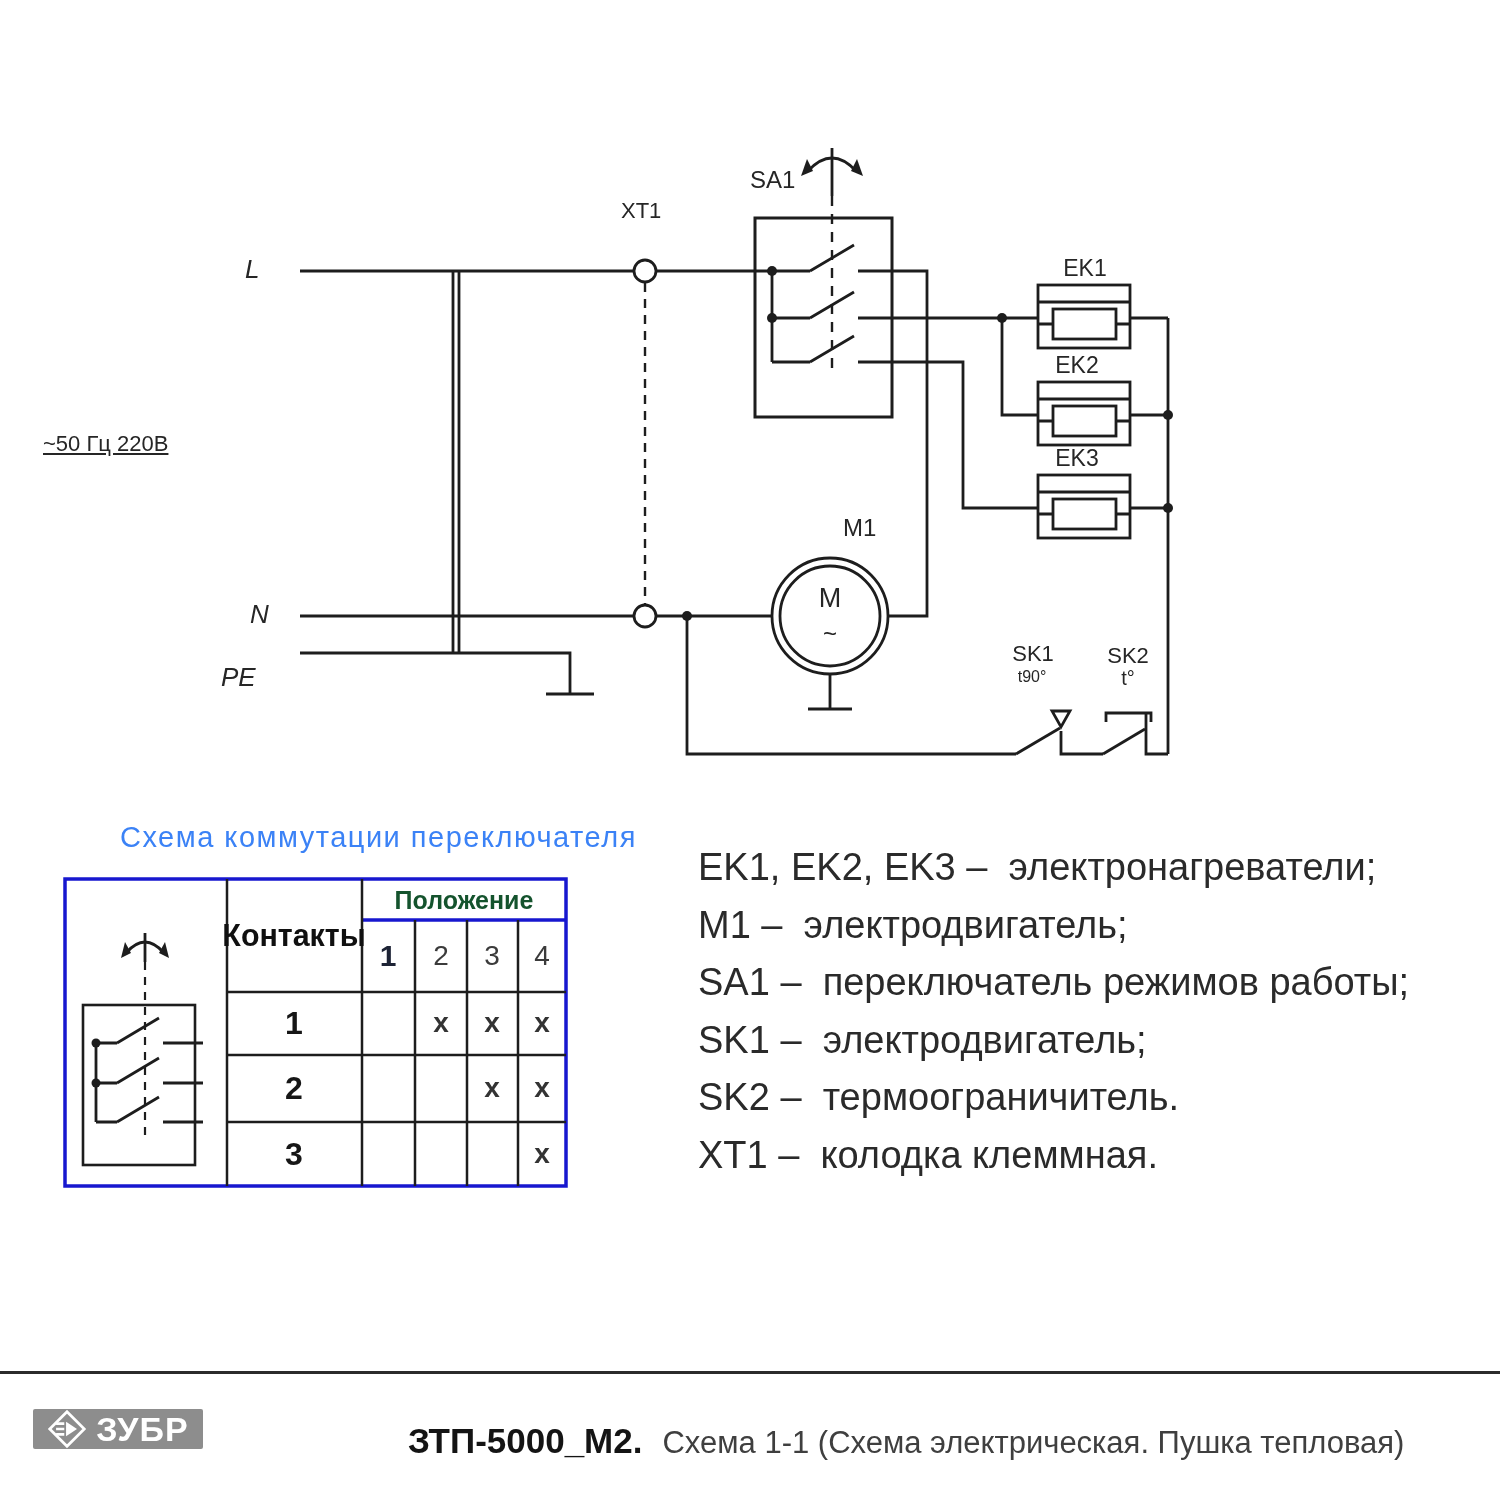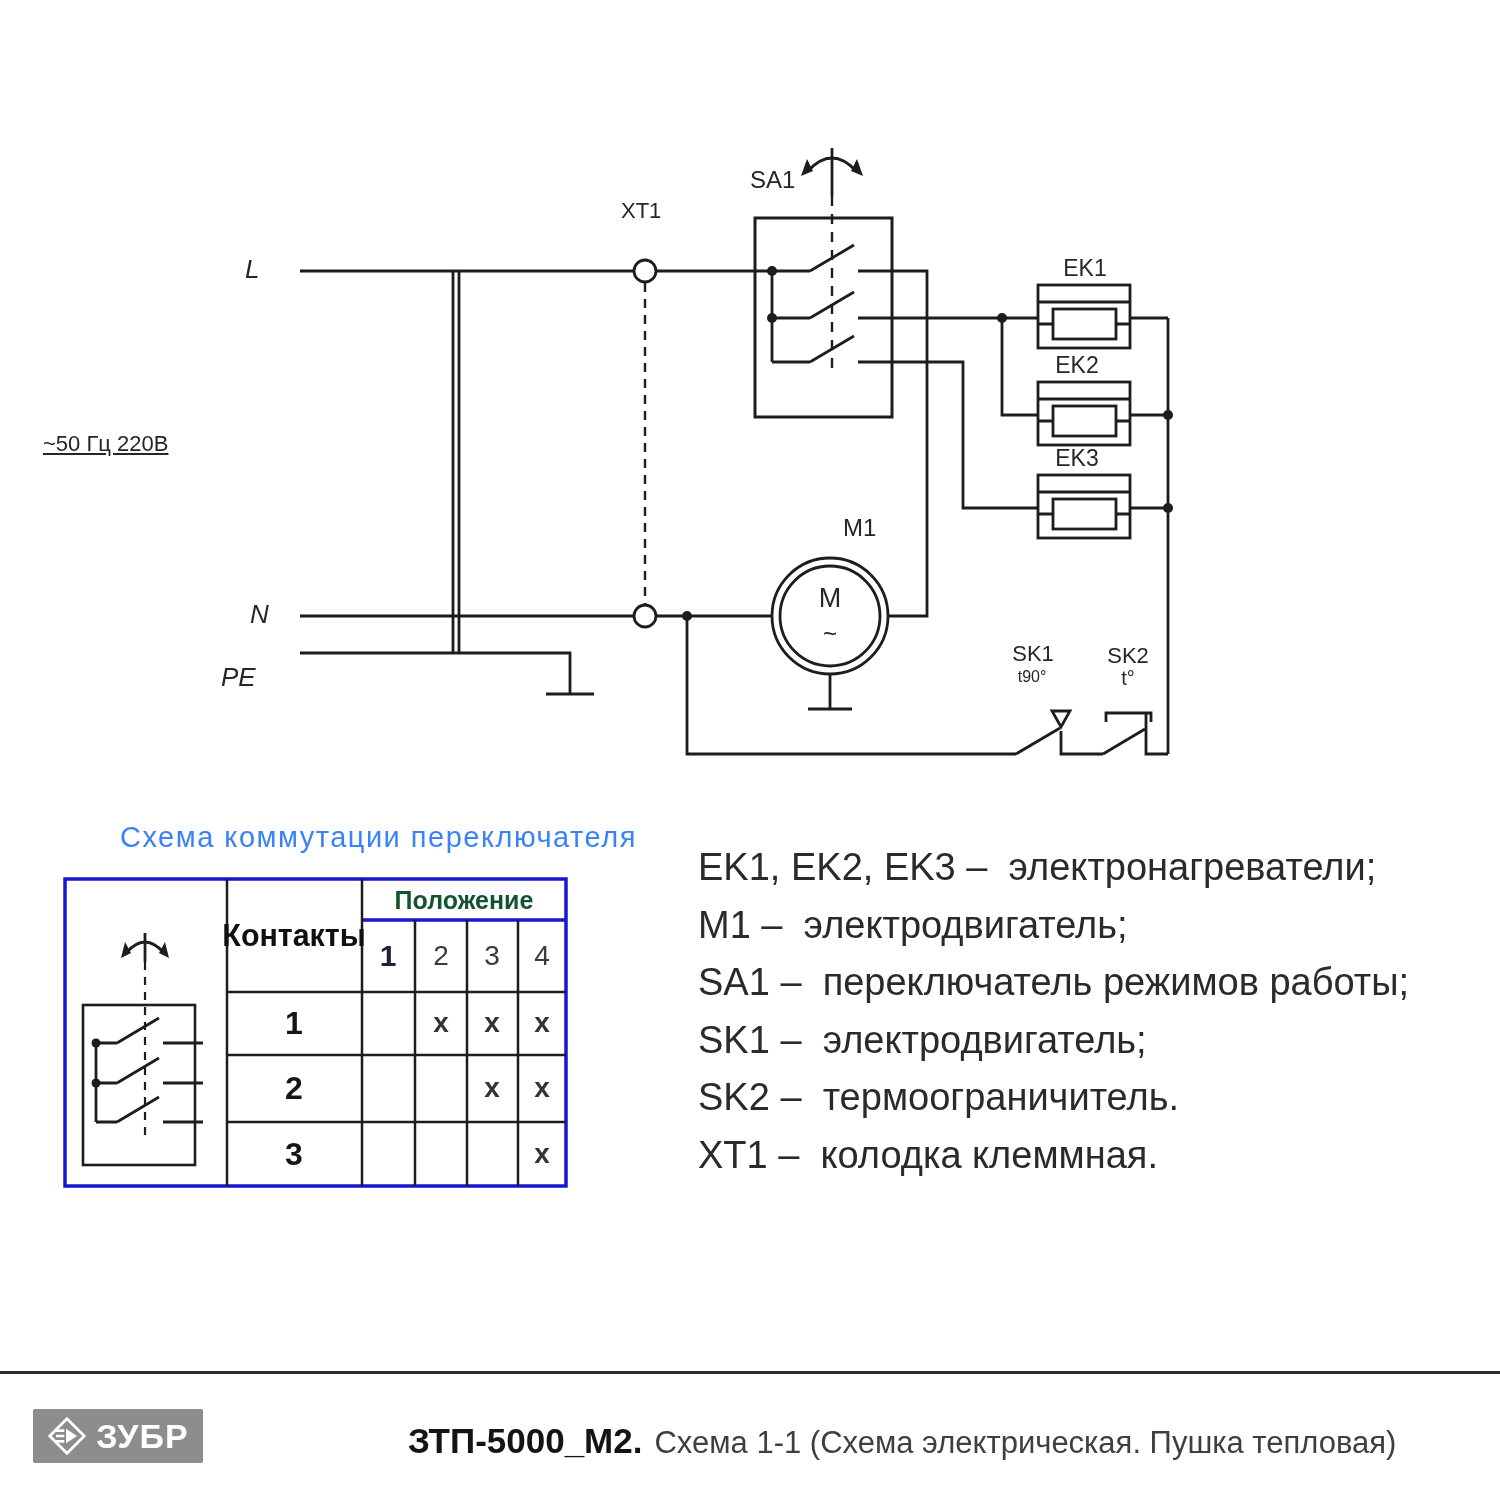--- a/index.html
+++ b/index.html
@@ -19,24 +19,24 @@
                   font-size:25px; font-weight:bold; color:#14532d; }
   .pos-num { position:absolute; transform:translate(-50%,-50%); font-size:28px; color:#3b3b3b; }
   .pos-num.first { font-weight:bold; font-size:30px; color:#1d2335; }
   .contact-num { position:absolute; transform:translate(-50%,-50%); font-size:32px; font-weight:bold; color:#161616; }
   .xmark { position:absolute; transform:translate(-50%,-50%); font-size:28px; font-weight:bold; color:#333; }
 
   .legend { position:absolute; left:698px; top:839px; }
   .legend-item { font-size:38px; line-height:57.5px; color:#2a2a2a; white-space:pre; }
 
   .footer-sep { position:absolute; left:0; top:1371px; width:1500px; height:3px; background:#2b2b2b; }
-  .logo-box { position:absolute; left:33px; top:1409px; width:170px; height:54px; background:#8d8d8d;
+  .logo-box { position:absolute; left:33px; top:1409px; width:170px; height:40px; background:#8d8d8d;
               border-radius:2px; display:flex; align-items:center; justify-content:center; gap:9px; }
   .logo-text { color:#ffffff; font-weight:bold; font-size:34px; letter-spacing:1px; }
-  .footer-line { position:absolute; left:408px; top:1421px; display:flex; align-items:baseline; gap:12px; }
+  .footer-line { position:absolute; left:408px; top:1421px; display:flex; align-items:baseline; gap:20px; }
   .footer-model { font-size:35px; font-weight:bold; color:#141414; white-space:nowrap; }
   .footer-desc  { font-size:31px; color:#3f3f3f; white-space:nowrap; }
 </style>
 </head>
 <body>
 
 <div class="page">
 
   <svg class="circuit" width="1500" height="1500" viewBox="0 0 1500 1500">
 

